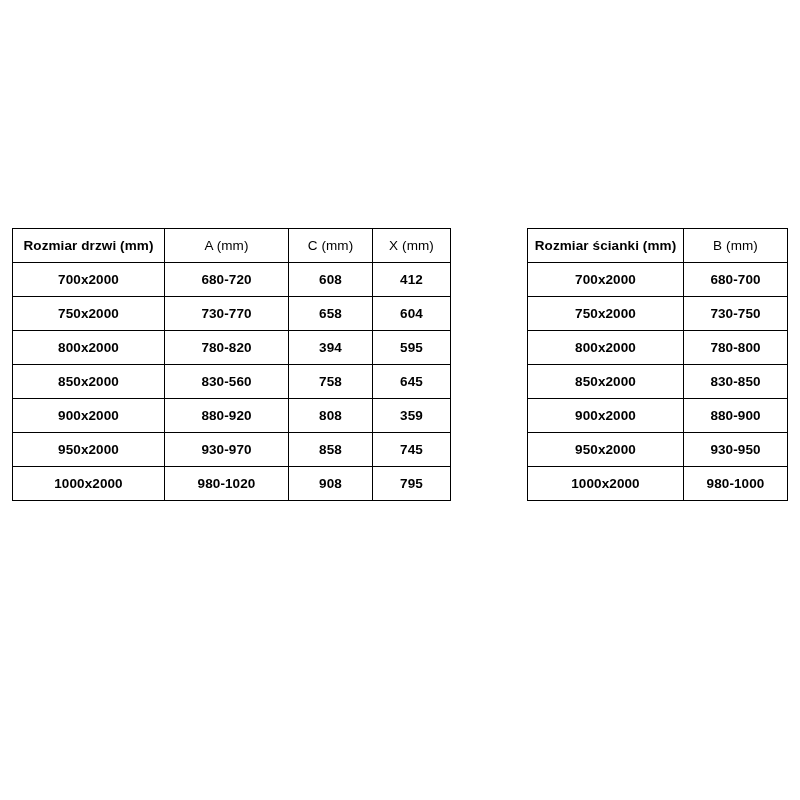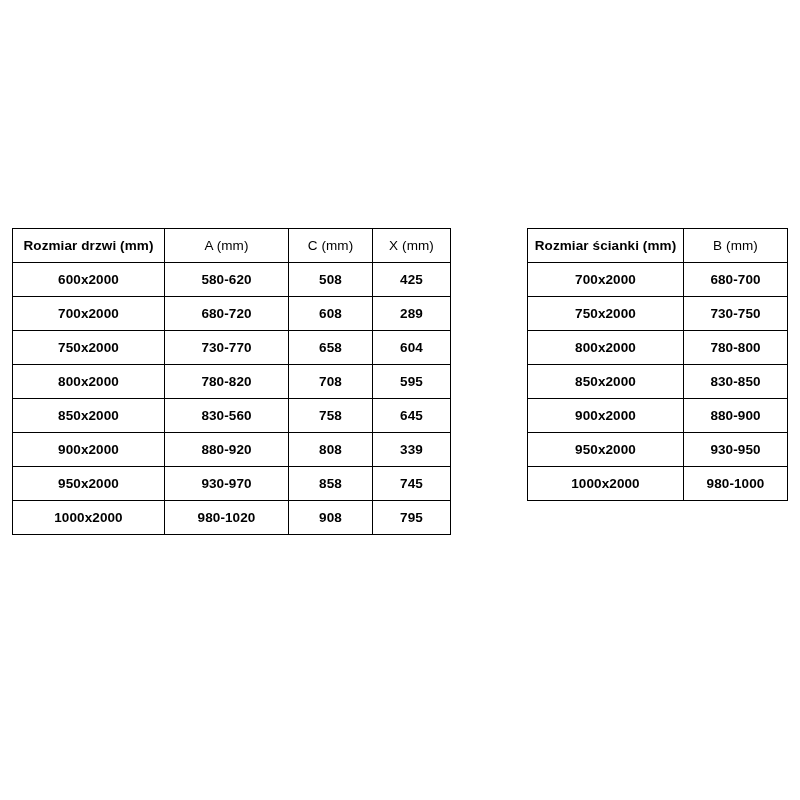--- a/index.html
+++ b/index.html
@@ -89,54 +89,48 @@
       <thead>
         <tr>
           <th class="first-col">Rozmiar drzwi (mm)</th>
           <th>A (mm)</th>
           <th>C (mm)</th>
           <th>X (mm)</th>
         </tr>
       </thead>
       <tbody>
         <tr>
-          <td class="first-col">600x2000</td>
-          <td class="val">580-620</td>
-          <td class="val">508</td>
-          <td class="val">425</td>
-        </tr>
-        <tr>
           <td class="first-col">700x2000</td>
           <td class="val">680-720</td>
           <td class="val">608</td>
-          <td class="val">289</td>
+          <td class="val">412</td>
         </tr>
         <tr>
           <td class="first-col">750x2000</td>
           <td class="val">730-770</td>
           <td class="val">658</td>
           <td class="val">604</td>
         </tr>
         <tr>
           <td class="first-col">800x2000</td>
           <td class="val">780-820</td>
-          <td class="val">708</td>
+          <td class="val">394</td>
           <td class="val">595</td>
         </tr>
         <tr>
           <td class="first-col">850x2000</td>
           <td class="val">830-560</td>
           <td class="val">758</td>
           <td class="val">645</td>
         </tr>
         <tr>
           <td class="first-col">900x2000</td>
           <td class="val">880-920</td>
           <td class="val">808</td>
-          <td class="val">339</td>
+          <td class="val">359</td>
         </tr>
         <tr>
           <td class="first-col">950x2000</td>
           <td class="val">930-970</td>
           <td class="val">858</td>
           <td class="val">745</td>
         </tr>
         <tr>
           <td class="first-col">1000x2000</td>
           <td class="val">980-1020</td>

